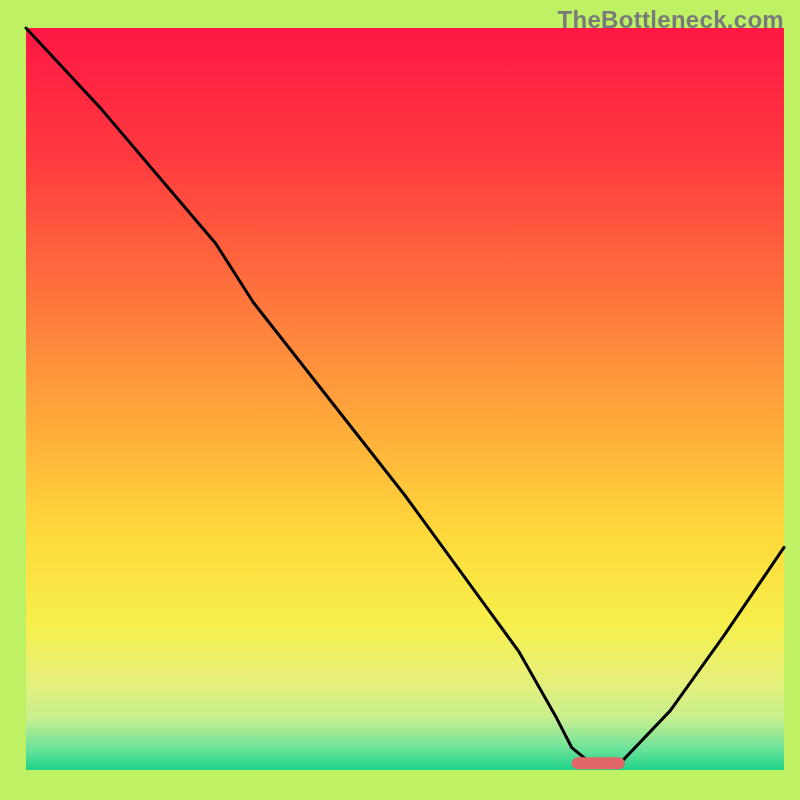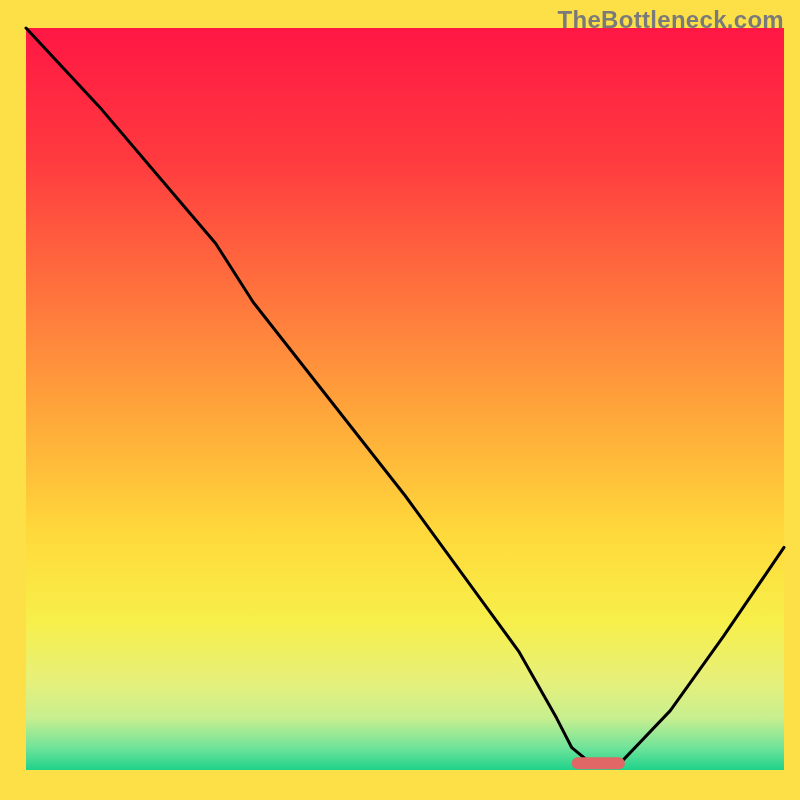--- a/index.html
+++ b/index.html
@@ -8,21 +8,21 @@
     width: 800px;
     height: 800px;
     background: #000;
     font-family: Arial, Helvetica, sans-serif;
     overflow: hidden;
   }
   .frame {
     position: relative;
     width: 800px;
     height: 800px;
-    background: #fde047;
+    background: #bef264;
   }
   .watermark {
     position: absolute;
     top: 6px;
     right: 16px;
     color: #7a7a7a;
     font-size: 24px;
     font-weight: 600;
     letter-spacing: 0.3px;
     z-index: 5;

